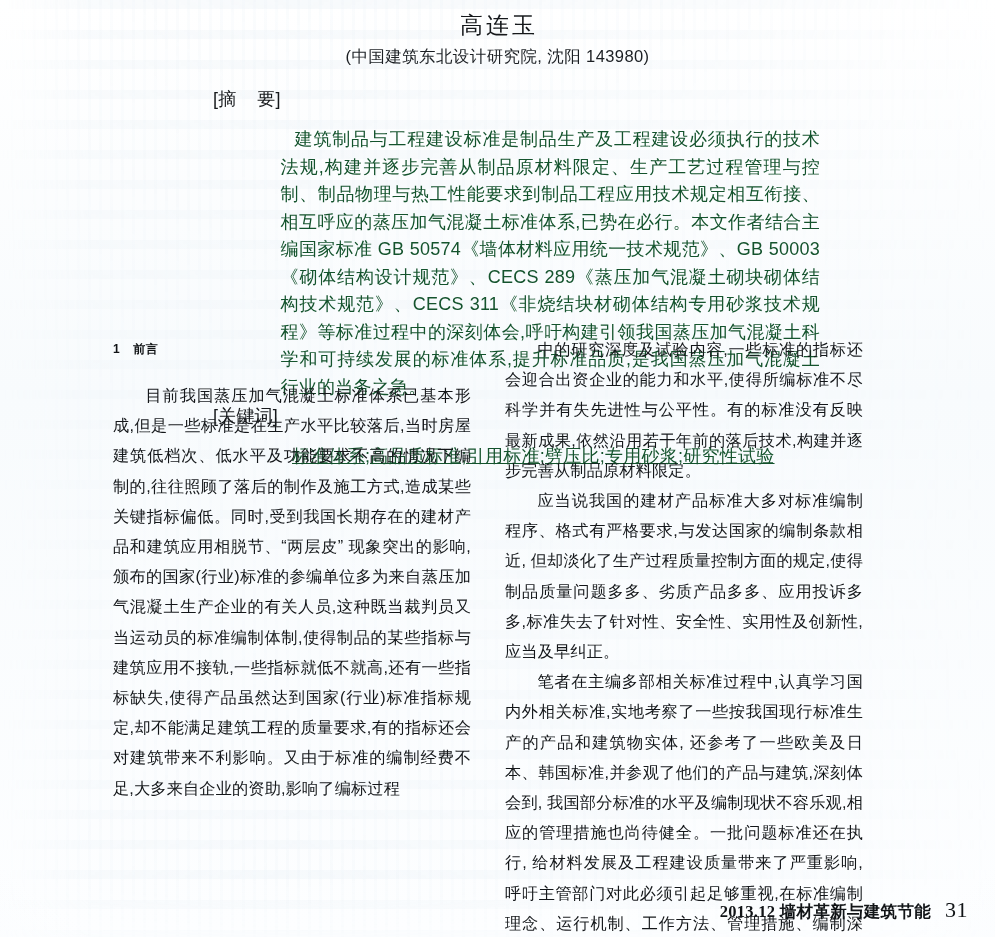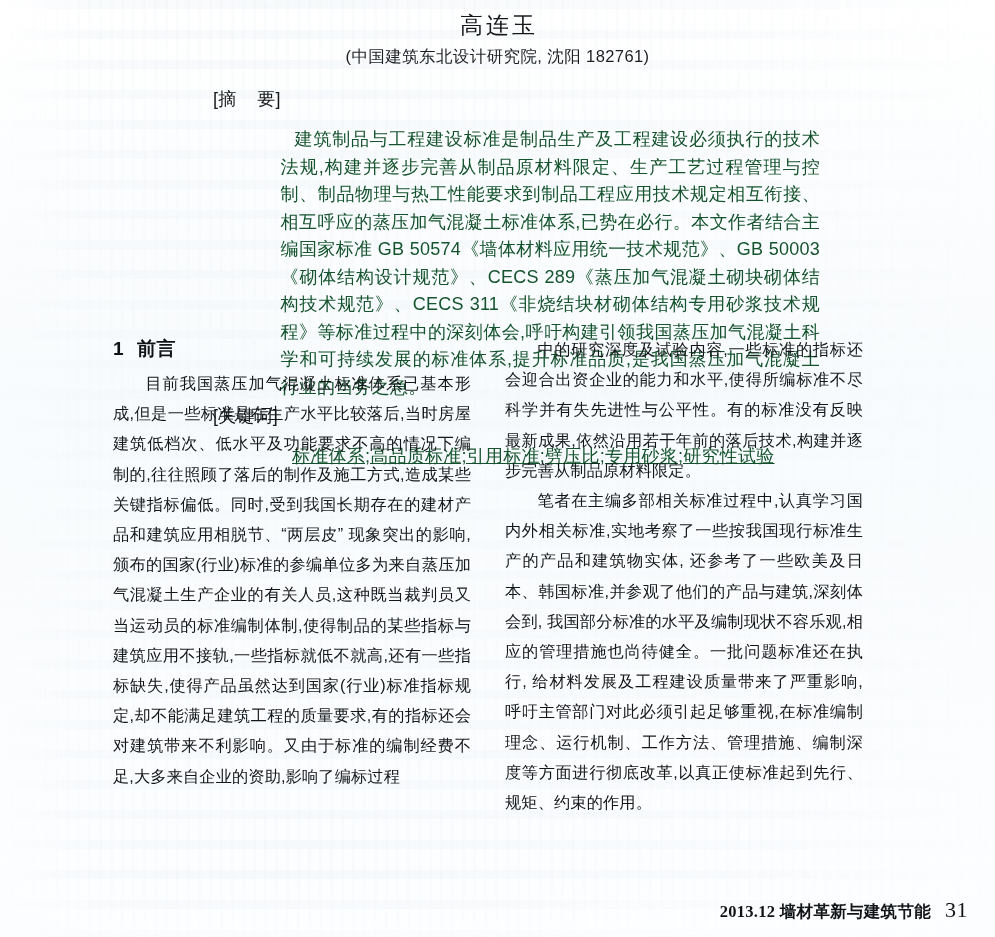--- a/index.html
+++ b/index.html
@@ -131,24 +131,24 @@
     width: 358px;
     font-size: 16.2px;
     line-height: 30.2px;
     color: #14171a;
     letter-spacing: .15px;
   }
   .col-left  { left: 113px; }
   .col-right { left: 505px; }
 
   .sec-head {
-    font-size: 19px;
+    font-size: 12px;
     line-height: 30px;
     font-weight: bold;
-    margin: 0 0 4px 0;
+    margin: 0 0 16px 0;
     letter-spacing: .5px;
     color: #101315;
   }
   .sec-head .num { margin-right: 13px; }
 
   .para {
     margin: 0;
     text-align: justify;
     text-align-last: left;
     text-indent: 2em;
@@ -179,21 +179,21 @@
 </head>
 <body>
 
 <div id="paper"></div>
 <div id="bleed"></div>
 <div id="vignette"></div>
 
 <div id="page">
 
   <div class="author">高连玉</div>
-  <div class="affil">(中国建筑东北设计研究院, 沈阳 182761)</div>
+  <div class="affil">(中国建筑东北设计研究院, 沈阳 143980)</div>
 
   <div class="abstract-block">
     <div class="abs-row">
       <span class="abs-label">[摘    要]</span>
       <span class="abs-body">建筑制品与工程建设标准是制品生产及工程建设必须执行的技术法规,构建并逐步完善从制品原材料限定、生产工艺过程管理与控制、制品物理与热工性能要求到制品工程应用技术规定相互衔接、相互呼应的蒸压加气混凝土标准体系,已势在必行。本文作者结合主编国家标准 GB 50574《墙体材料应用统一技术规范》、GB 50003《砌体结构设计规范》、CECS 289《蒸压加气混凝土砌块砌体结构技术规范》、CECS 311《非烧结块材砌体结构专用砂浆技术规程》等标准过程中的深刻体会,呼吁构建引领我国蒸压加气混凝土科学和可持续发展的标准体系,提升标准品质,是我国蒸压加气混凝土行业的当务之急。</span>
     </div>
     <div class="abs-row kw-row">
       <span class="abs-label">[关键词]</span>
       <span class="abs-body">标准体系;高品质标准;引用标准;劈压比;专用砂浆;研究性试验</span>
     </div>
@@ -201,20 +201,21 @@
 
   <div class="col col-left">
     <h2 class="sec-head">
       <span class="num">1</span><span>前言</span>
     </h2>
     <p class="para">目前我国蒸压加气混凝土标准体系已基本形成,但是一些标准是在生产水平比较落后,当时房屋建筑低档次、低水平及功能要求不高的情况下编制的,往往照顾了落后的制作及施工方式,造成某些关键指标偏低。同时,受到我国长期存在的建材产品和建筑应用相脱节、“两层皮” 现象突出的影响,颁布的国家(行业)标准的参编单位多为来自蒸压加气混凝土生产企业的有关人员,这种既当裁判员又当运动员的标准编制体制,使得制品的某些指标与建筑应用不接轨,一些指标就低不就高,还有一些指标缺失,使得产品虽然达到国家(行业)标准指标规定,却不能满足建筑工程的质量要求,有的指标还会对建筑带来不利影响。又由于标准的编制经费不足,大多来自企业的资助,影响了编标过程</p>
   </div>
 
   <div class="col col-right">
     <p class="para">中的研究深度及试验内容,一些标准的指标还会迎合出资企业的能力和水平,使得所编标准不尽科学并有失先进性与公平性。有的标准没有反映最新成果,依然沿用若干年前的落后技术,构建并逐步完善从制品原材料限定。</p>
+    <p class="para">应当说我国的建材产品标准大多对标准编制程序、格式有严格要求,与发达国家的编制条款相近, 但却淡化了生产过程质量控制方面的规定,使得制品质量问题多多、劣质产品多多、应用投诉多多,标准失去了针对性、安全性、实用性及创新性,应当及早纠正。</p>
     <p class="para">笔者在主编多部相关标准过程中,认真学习国内外相关标准,实地考察了一些按我国现行标准生产的产品和建筑物实体, 还参考了一些欧美及日本、韩国标准,并参观了他们的产品与建筑,深刻体会到, 我国部分标准的水平及编制现状不容乐观,相应的管理措施也尚待健全。一批问题标准还在执行, 给材料发展及工程建设质量带来了严重影响, 呼吁主管部门对此必须引起足够重视,在标准编制理念、运行机制、工作方法、管理措施、编制深度等方面进行彻底改革,以真正使标准起到先行、规矩、约束的作用。</p>
   </div>
 
   <div class="footer">
     <span class="footer-text">2013.12 墙材革新与建筑节能</span>
     <span class="footer-page">31</span>
   </div>
 
 </div>
 

